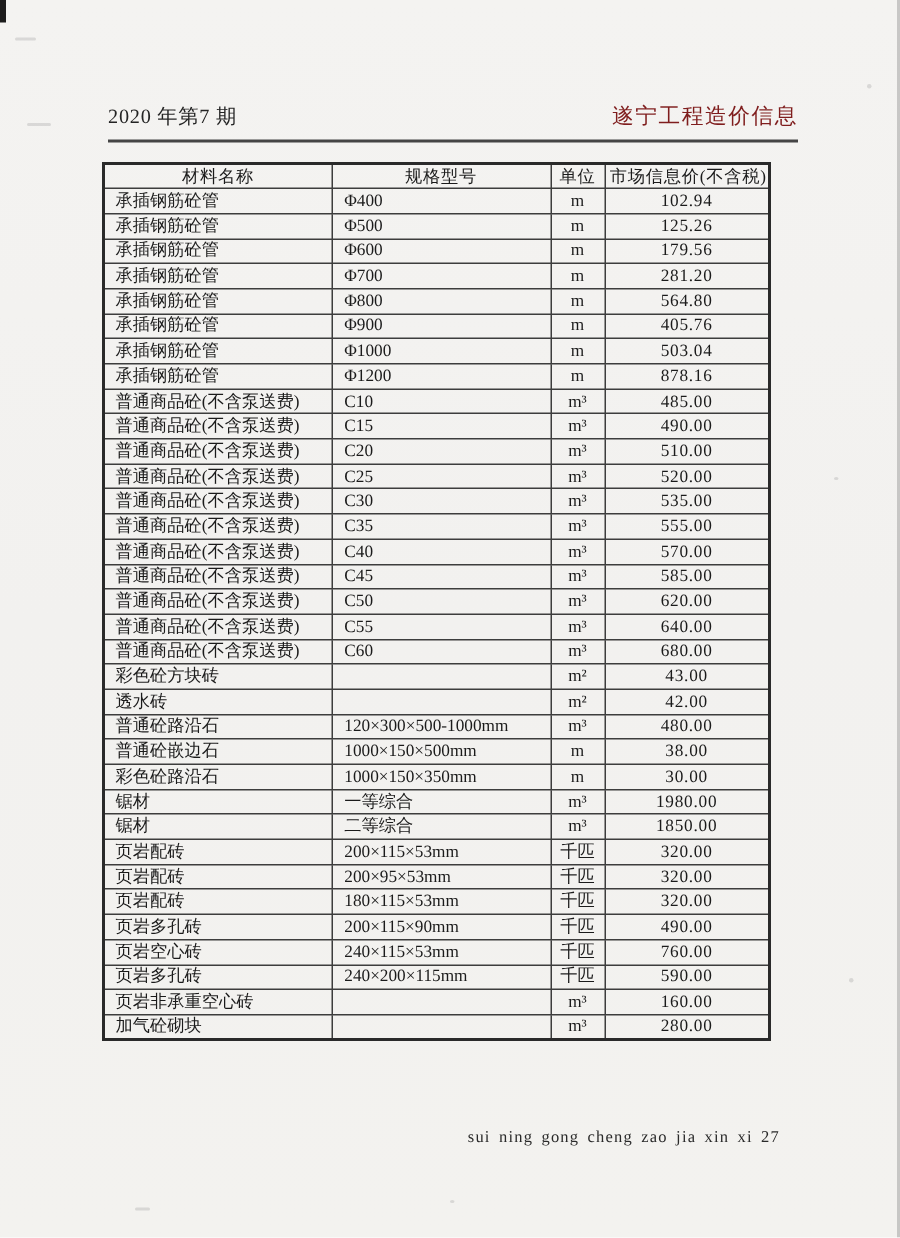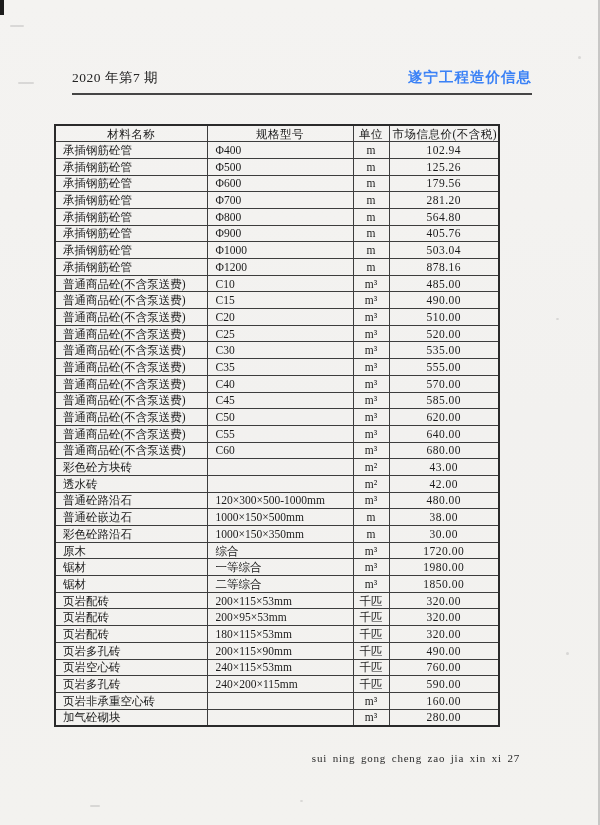--- a/index.html
+++ b/index.html
@@ -35,30 +35,29 @@
 
   
   .page-header {
     position: absolute; left: 72px; top: 68px; width: 460px;
     display: flex; justify-content: space-between; align-items: flex-end;
     border-bottom: 2px solid #454545;
     padding-bottom: 6px;
     gap: 16px;
   }
   .issue-label { font-size: 13.5px; letter-spacing: 0.5px; color: #242424; }
-  .publication-title { font-size: 14.5px; font-weight: bold; letter-spacing: 1px; color: #3b82f6; margin-left: 39px; }
+  .publication-title { font-size: 14.5px; font-weight: normal; letter-spacing: 1px; color: #7f1d1d; margin-left: 39px; }
 
   
   .price-table {
-    position: absolute; left: 54px; top: 108px;
+    position: absolute; left: 68px; top: 108px;
     width: 444px;
     border-collapse: collapse;
     table-layout: fixed;
     background: transparent;
-    margin-top: 16px;
   }
   .price-table th, .price-table td {
     border: 1px solid #3d3d3d;
     height: 16.7px;
     font-size: 11.5px;
     line-height: 1.05;
     padding: 0 3px;
     white-space: nowrap;
     overflow: hidden;
     color: #1b1b1b;
@@ -279,26 +278,20 @@
     <td class="c-price">38.00</td>
   </tr>
 
   <tr>
     <td class="c-name">彩色砼路沿石</td>
     <td class="c-spec">1000×150×350mm</td>
     <td class="c-unit">m</td>
     <td class="c-price">30.00</td>
   </tr>
 
-  <tr>
-    <td class="c-name">原木</td>
-    <td class="c-spec">综合</td>
-    <td class="c-unit">m³</td>
-    <td class="c-price">1720.00</td>
-  </tr>
 
   <tr>
     <td class="c-name">锯材</td>
     <td class="c-spec">一等综合</td>
     <td class="c-unit">m³</td>
     <td class="c-price">1980.00</td>
   </tr>
 
   <tr>
     <td class="c-name">锯材</td>

